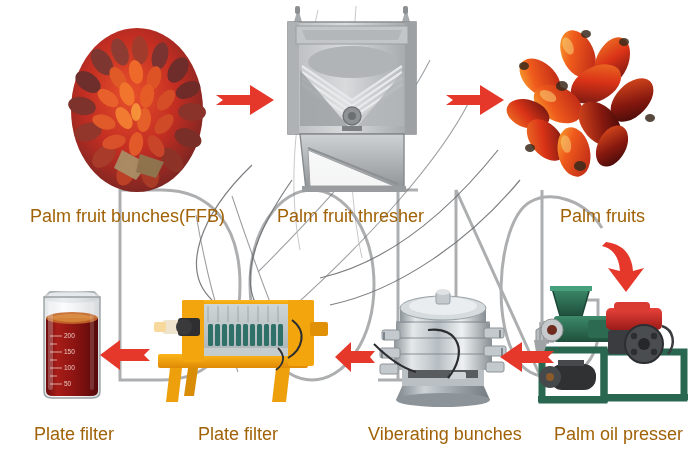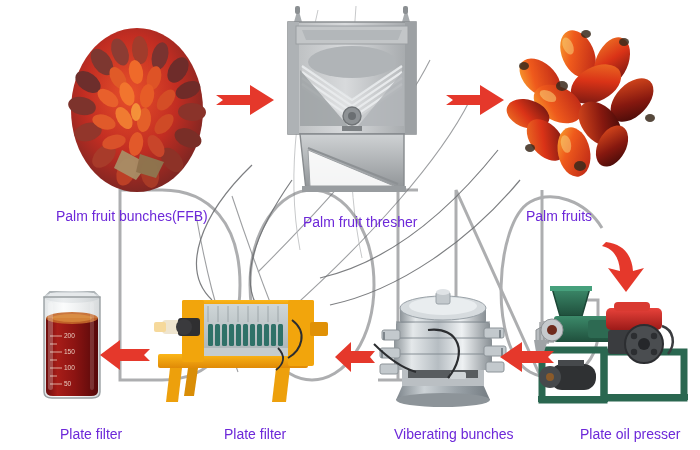--- a/index.html
+++ b/index.html
@@ -15,22 +15,22 @@
   
   .watermark{
     position:absolute;left:90px;top:150px;width:520px;height:260px;
     pointer-events:none;z-index:2;
   }
   .watermark svg{width:100%;height:100%;display:block;}
 
   
   .caption{
     position:absolute;z-index:6;
-    color:#6d28d9;font-size:14px;line-height:20px;
-    white-space:nowrap;font-family:"Liberation Sans", sans-serif;margin-left:26px;
+    color:#a16207;font-size:18px;line-height:20px;
+    white-space:nowrap;font-family:"Liberation Sans", sans-serif;
   }
 
   
   .node{position:absolute;z-index:4;}
   .node svg{display:block;overflow:visible;}
 
   
   .arrow{position:absolute;z-index:5;}
   .arrow svg{display:block;}
 
@@ -180,21 +180,21 @@
       <circle cx="90" cy="112" r="9" fill="#8e9295" stroke="#6f7376" stroke-width="1.4"></circle>
       <circle cx="90" cy="112" r="4" fill="#6b6f72"></circle>
       <rect x="80" y="122" width="20" height="5" fill="#7d8184"></rect>
 
       <path d="M38 130 L142 130 L142 186 L44 186 Z" fill="url(#mGrey2)" stroke="#878b8e" stroke-width="1.4"></path>
       <path d="M46 146 L132 182 L48 182 Z" fill="#ffffff" opacity="0.9" stroke="#9a9ea1"></path>
       <path d="M46 144 L136 180" stroke="#8d9194" stroke-width="2" fill="none"></path>
       <rect x="40" y="182" width="104" height="6" fill="#989c9f"></rect>
     </svg>
   </div>
-  <div class="caption" style="left:277px;top:212px;">Palm fruit thresher</div>
+  <div class="caption" style="left:277px;top:206px;">Palm fruit thresher</div>
 
   <div class="arrow" style="left:444px;top:82px;">
     <svg width="62" height="36" viewBox="0 0 62 36">
       <path d="M2 13 L36 13 L36 3 L60 18 L36 33 L36 23 L2 23 L9 18 Z" fill="#e5382b"></path>
     </svg>
   </div>
 
   <div class="node" style="left:500px;top:26px;">
     <svg width="170" height="160" viewBox="0 0 170 160">
       <defs>
@@ -236,21 +236,21 @@
         <ellipse cx="80" cy="140" rx="6" ry="5"></ellipse>
         <ellipse cx="30" cy="122" rx="5" ry="4"></ellipse>
       </g>
       <g fill="#f9d27a" opacity="0.55">
         <ellipse cx="68" cy="20" rx="5" ry="9" transform="rotate(-24 68 20)"></ellipse>
         <ellipse cx="48" cy="70" rx="5" ry="9" transform="rotate(-62 48 70)"></ellipse>
         <ellipse cx="66" cy="118" rx="5" ry="9" transform="rotate(-12 66 118)"></ellipse>
       </g>
     </svg>
   </div>
-  <div class="caption" style="left:500px;top:206px;">Palm fruits</div>
+  <div class="caption" style="left:560px;top:206px;">Palm fruits</div>
 
   <div class="arrow" style="left:592px;top:238px;">
     <svg width="64" height="58" viewBox="0 0 64 58">
       <path d="M14 4 C 32 6, 40 18, 41 33 L41 33 L52 30 L34 54 L16 30 L28 33 C27 20, 22 11, 10 8 Z" fill="#e5382b"></path>
     </svg>
   </div>
 
   <div class="node" style="left:528px;top:286px;">
     <svg width="168" height="120" viewBox="0 0 168 120">
       <defs>
@@ -298,21 +298,21 @@
 
       <rect x="22" y="78" width="46" height="26" rx="12" fill="#2f3133"></rect>
       <circle cx="22" cy="91" r="11" fill="#46494c"></circle>
       <circle cx="22" cy="91" r="4" fill="#8a5a2a"></circle>
       <rect x="30" y="74" width="26" height="6" fill="#46494c"></rect>
 
       <rect x="10" y="110" width="70" height="6" fill="#2a6750"></rect>
       <rect x="74" y="108" width="86" height="6" fill="#2a6750"></rect>
     </svg>
   </div>
-  <div class="caption" style="left:554px;top:424px;">Plate oil presser</div>
+  <div class="caption" style="left:554px;top:424px;">Palm oil presser</div>
 
   <div class="arrow" style="left:498px;top:340px;">
     <svg width="58" height="34" viewBox="0 0 58 34">
       <path d="M56 11 L24 11 L24 2 L2 17 L24 32 L24 23 L56 23 L50 17 Z" fill="#e5382b"></path>
     </svg>
   </div>
 
   <div class="node" style="left:372px;top:286px;">
     <svg width="142" height="122" viewBox="0 0 142 122">
       <defs>

